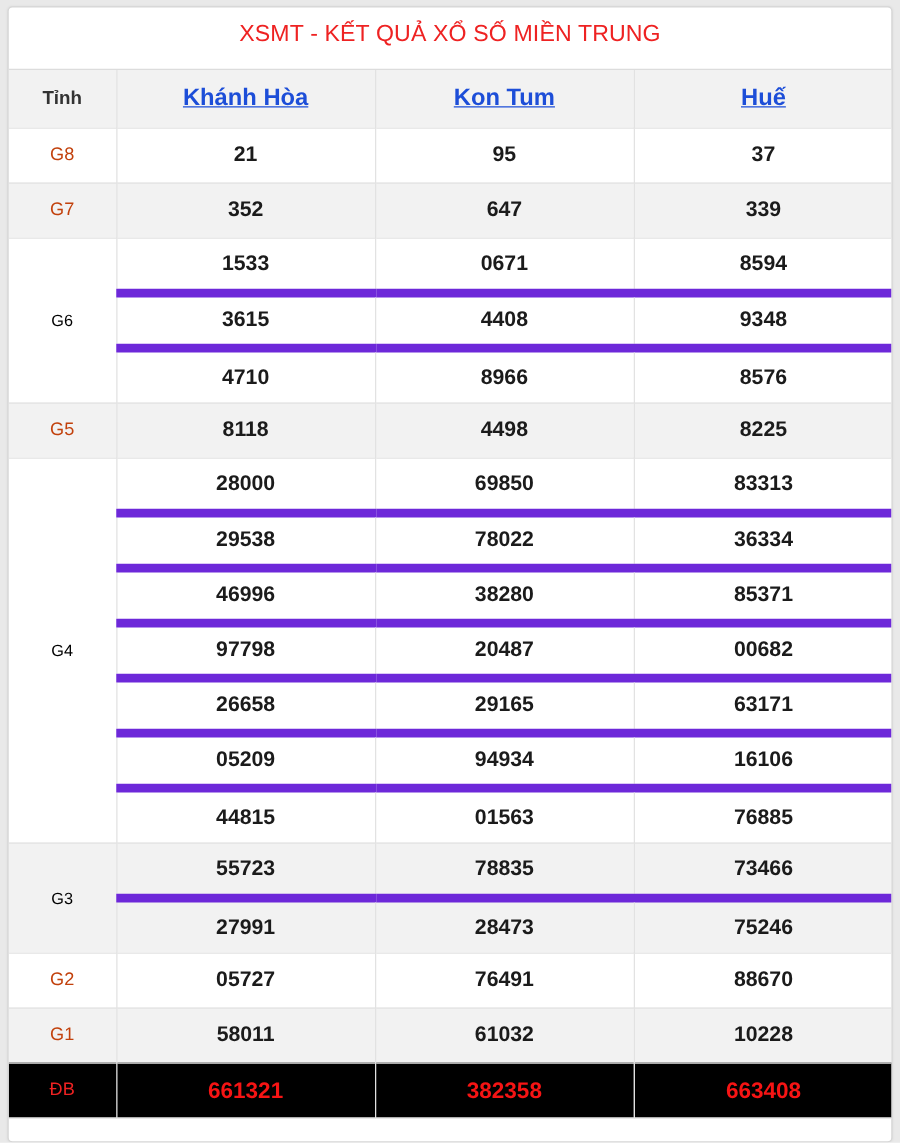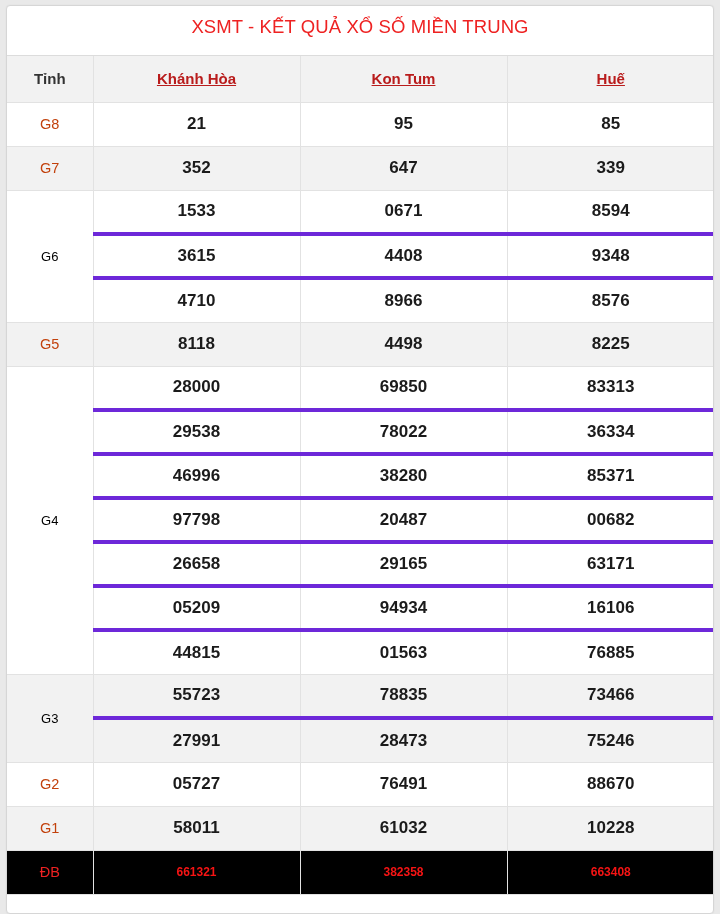--- a/index.html
+++ b/index.html
@@ -74,52 +74,52 @@
   thead th {
     background: #f2f2f2;
     height: 46px;
     font-size: 15px;
   }
   thead th.prize-head {
     color: #333;
     font-weight: bold;
   }
   thead th a.prov-link {
-    color: #b91c1c;
+    color: #1d4ed8;
     text-decoration: underline;
     font-weight: bold;
-    font-size: 15px;
+    font-size: 19px;
   }
 
   td.prize-label {
     color: #c2410c;
     font-size: 14.5px;
     font-weight: 400;
     background: inherit;
   }
   td.num {
     color: #1b1b1b;
     font-size: 17px;
     font-weight: bold;
     height: 44px;
   }
   
   tr.shade td { background: #f2f2f2; }
   tr.plain td { background: #ffffff; }
   tr.db td { background: #000000; }
   tr.db td.prize-label { color: #ee2222; font-size: 14.5px; }
-  tr.db td.num { color: #f61414; font-size: 12px; font-weight: bold; }
+  tr.db td.num { color: #f61414; font-size: 18px; font-weight: bold; }
 
   
   td.group-label {
     color: #000000;
     font-size: 13px;
   }
   td.sub { height: 44px; }
-  tr.sub-mid td.num { border-bottom: 4px solid #6d28d9; }
+  tr.sub-mid td.num { border-bottom: 7px solid #6d28d9; }
   tr.sub-last td.num { border-bottom: 1px solid #e2e2e2; }
 </style>
 </head>
 <body>
 
 <div class="page">
   <div class="card">
 
     <div class="header">
       <div class="title">XSMT - KẾT QUẢ XỔ SỐ MIỀN TRUNG</div>
@@ -144,21 +144,21 @@
           <th>
             <a href="#" class="prov-link">Huế</a>
           </th>
         </tr>
       </thead>
       <tbody id="results-body">
           <tr class="plain">
             <td class="prize-label" rowspan="1">G8</td>
             <td class="num">21</td>
             <td class="num">95</td>
-            <td class="num">85</td>
+            <td class="num">37</td>
           </tr>
           <tr class="shade">
             <td class="prize-label" rowspan="1">G7</td>
             <td class="num">352</td>
             <td class="num">647</td>
             <td class="num">339</td>
           </tr>
           <tr class="plain sub-mid">
             <td class="prize-label group-label" rowspan="3">G6</td>
             <td class="num sub">1533</td>

